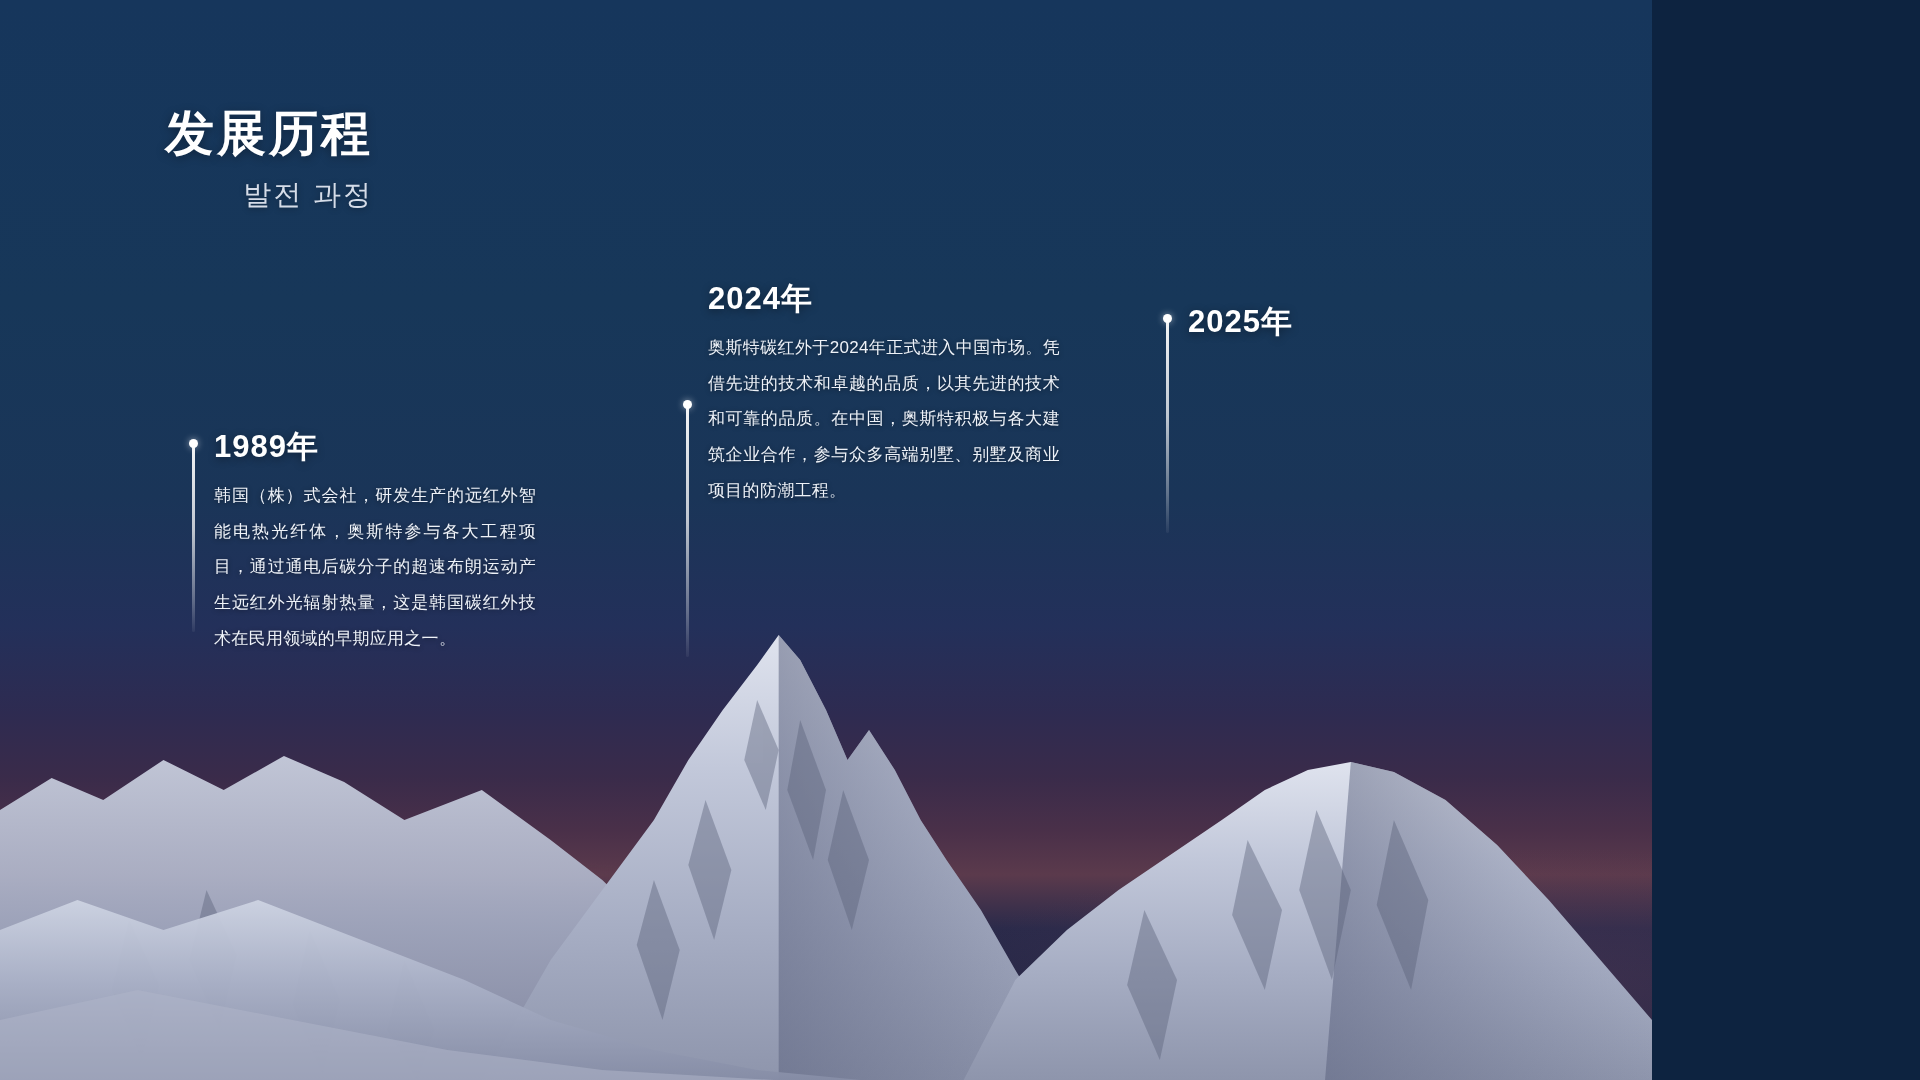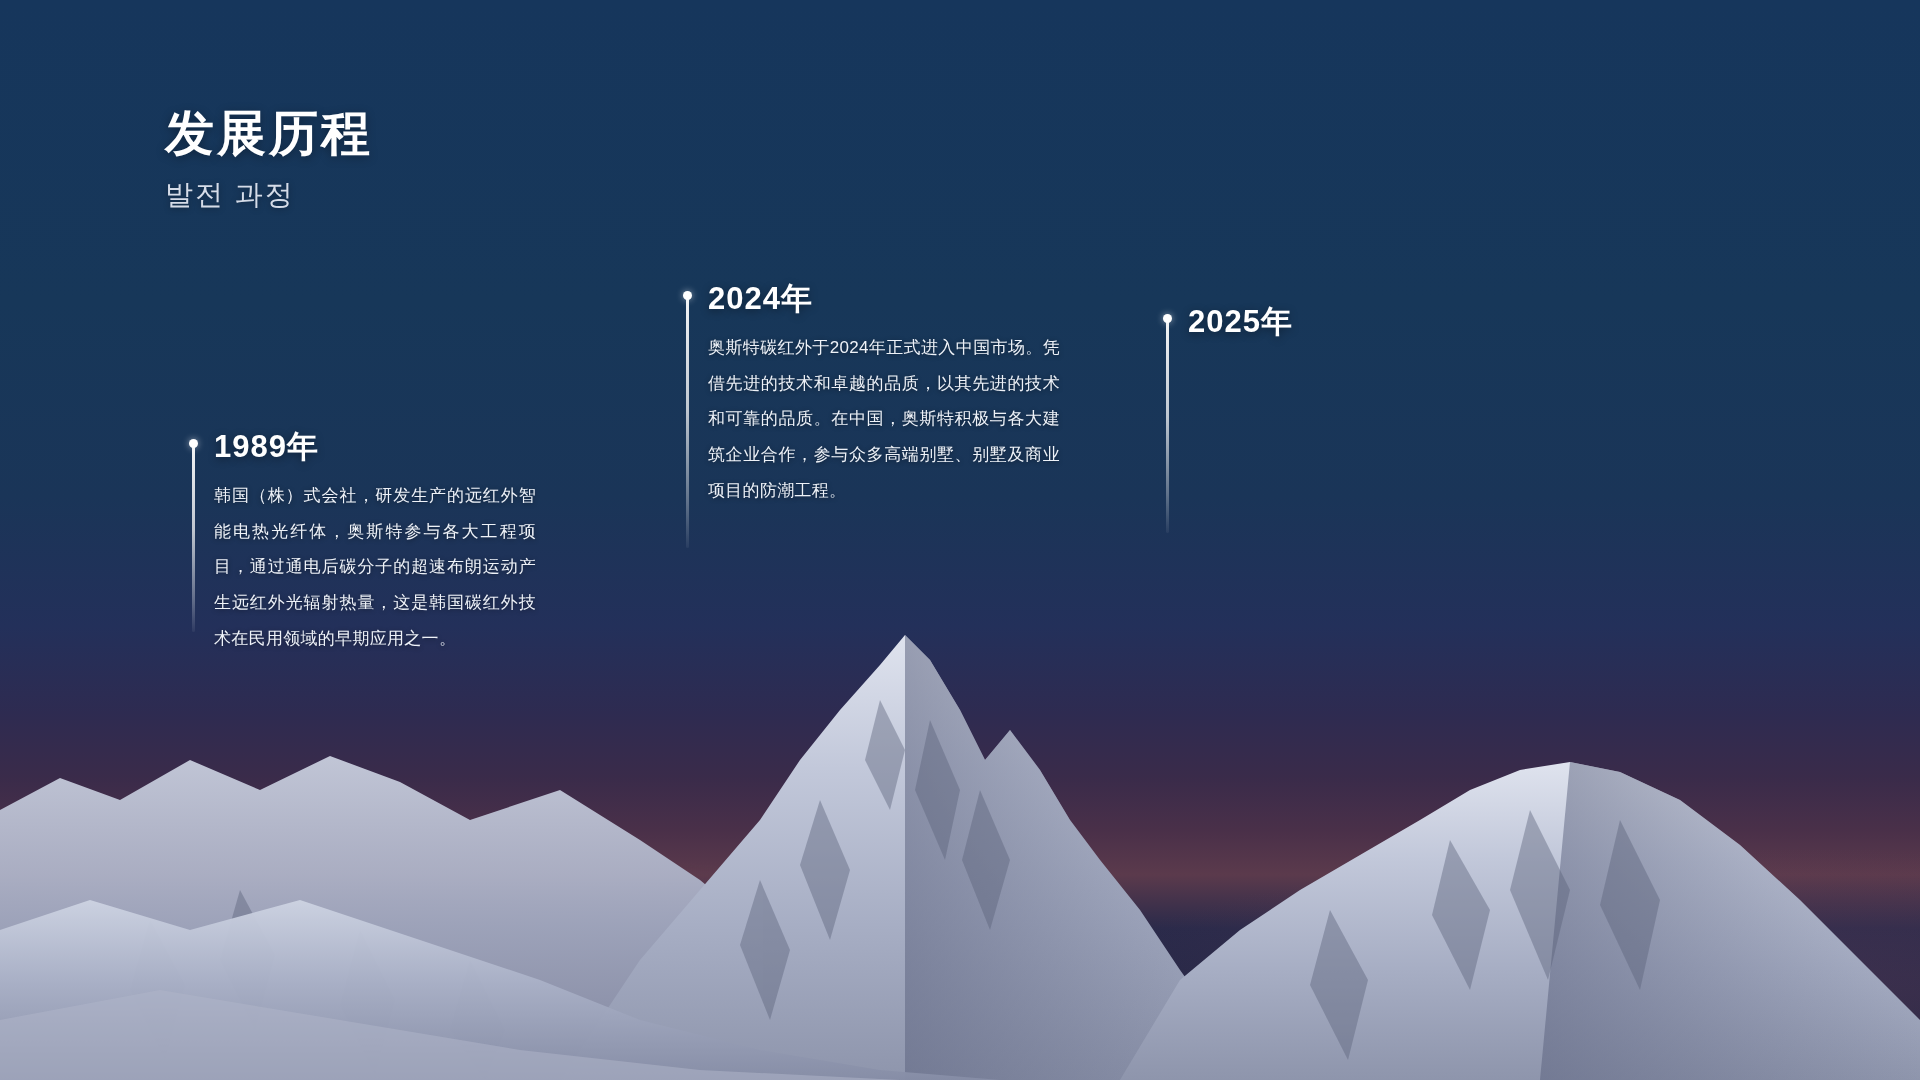--- a/index.html
+++ b/index.html
@@ -6,21 +6,21 @@
 
   html, body {
     width:1920px; height:1080px;
     overflow:hidden;
     background:#0d2340;
     font-family:"Liberation Sans","DejaVu Sans",sans-serif;
   }
 
   #slide {
     position:relative;
-    width:1920px; height:1080px;
+    width:1652px; height:1080px;
     overflow:hidden;
     padding-left:12px;
   }
 
   
   .sky {
     position:absolute; inset:0;
     background:
       linear-gradient(to bottom,
         #16365c 0%,
@@ -50,20 +50,21 @@
   .title-main {
     font-size:49px; font-weight:bold; color:#ffffff;
     letter-spacing:3px; line-height:1.16;
     text-shadow:0 2px 10px rgba(0,0,0,.35);
   }
   .title-sub {
     margin-top:14px;
     font-size:28px; font-weight:400; color:#d5dce8;
     letter-spacing:2px;
     text-shadow:0 1px 6px rgba(0,0,0,.35);
+    text-align:right;
   }
 
   
   .entry { position:absolute; display:flex; align-items:flex-start; }
 
   .marker {
     position:relative; flex:0 0 auto;
     width:14px; margin-right:14px; margin-top:9px;
   }
   .marker .dot {
@@ -93,21 +94,21 @@
     font-size:17px; font-weight:500; color:#eef2f8;
     line-height:2.1; letter-spacing:.3px;
     text-align:justify; text-justify:inter-ideograph;
     text-shadow:0 1px 5px rgba(0,0,0,.45);
   }
 
   
   #entry-1989 { left:186px; top:430px; width:350px; }
   #entry-1989 .marker .stem { height:186px; }
 
-  #entry-2024 { left:680px; top:282px; width:380px; }
+  #entry-2024 { left:680px; top:282px; width:380px;align-items:center; }
   #entry-2024 .marker .stem { height:250px; }
 
   #entry-2025 { left:1160px; top:305px; width:380px; }
   #entry-2025 .marker .stem { height:212px; }
 </style>
 </head>
 <body>
 
 <div id="slide">
 

